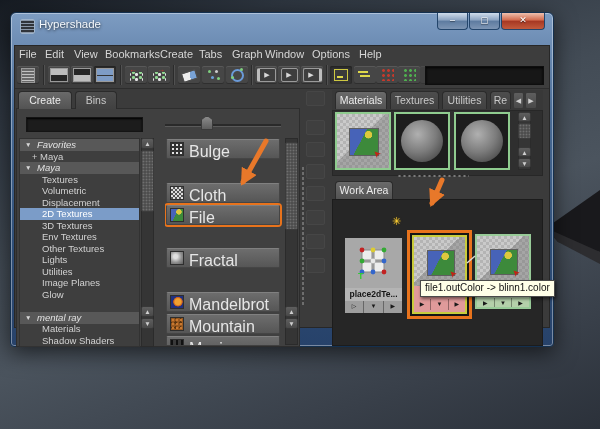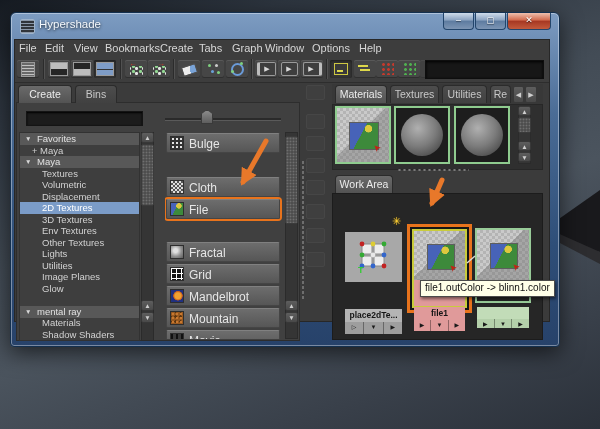--- a/index.html
+++ b/index.html
@@ -6,32 +6,32 @@
   .stage{position:relative;width:600px;height:429px;overflow:hidden;
     font-family:"Liberation Sans",sans-serif;
     background:linear-gradient(160deg,#161b22 0%,#2d353f 16%,#434c56 42%,#4b545e 58%,#39404a 82%,#2b313a 100%);}
   .abs{position:absolute;}
   svg{display:block;}
 
   
   .win{position:absolute;left:10px;top:12px;width:542px;height:333px;
     background:linear-gradient(#7d9cc2,#4a6c96 30%,#2e4e78 70%,#27426a);
     border:1px solid #14304f;border-radius:6px 6px 4px 4px;
-    box-shadow:0 6px 22px rgba(0,0,0,.6), inset 0 0 0 1px rgba(255,255,255,.38);z-index:2;padding-left:6px;}
+    box-shadow:0 6px 22px rgba(0,0,0,.6), inset 0 0 0 1px rgba(255,255,255,.38);z-index:2;}
   .titlebar{position:absolute;left:0;top:0;right:0;height:26px;}
   .appicon{position:absolute;left:9px;top:6px;width:13px;height:13px;background:#30343a;border:1px solid #9fb4cc;border-radius:2px;
     background-image:linear-gradient(#8a97a8 1px,transparent 1px);background-size:4px 3px;background-position:2px 3px;}
   .title{position:absolute;left:28px;top:5px;font-size:11.5px;color:#f4f8fc;text-shadow:0 1px 3px rgba(0,0,0,.8);}
   .winbtns{position:absolute;top:0;right:8px;display:flex;}
   .wbtn{width:29px;height:16px;margin-left:1px;border:1px solid #23456b;border-top:none;border-radius:0 0 4px 4px;
     background:linear-gradient(#cfdceb,#8aa2c0 45%,#5d7ba0 50%,#7d95b4);
     color:#fff;font-size:9px;text-align:center;line-height:14px;text-shadow:0 1px 1px rgba(0,0,0,.6);}
   .wbtn.close{width:42px;background:linear-gradient(#eec0ae,#d2694c 45%,#a63722 50%,#c25a3c);}
 
-  .client{position:absolute;left:3px;top:26px;width:536px;height:283px;background:#3b3b3b;border:1px solid #272727;box-sizing:border-box;}
+  .client{position:absolute;left:3px;top:32px;width:536px;height:283px;background:#3b3b3b;border:1px solid #272727;box-sizing:border-box;}
 
   
   .menubar{position:absolute;left:0;top:0;width:100%;height:17px;background:#3d3d3d;border-bottom:1px solid #313131;}
   .menu-item{position:absolute;top:2px;font-size:11px;color:#d6d6d6;}
   .toolbar{position:absolute;left:0;top:17px;width:100%;height:25px;background:#3d3d3d;border-bottom:1px solid #2d2d2d;}
   .tbtn{position:absolute;top:3px;width:22px;height:18px;background:#464646;border-radius:2px;
     box-shadow:inset 0 1px 0 #585858, inset 0 -1px 0 #2f2f2f;}
   .tbtn.pressed{background:#353535;box-shadow:inset 0 1px 3px #1c1c1c;}
   .tb-sep{position:absolute;top:2px;width:1px;height:20px;background:#2b2b2b;box-shadow:1px 0 0 #515151;}
   .tb-field{position:absolute;top:3px;left:410px;width:117px;height:17px;background:#171717;border:1px solid #0e0e0e;box-shadow:inset 0 1px 3px #000;}
@@ -63,40 +63,40 @@
   
   .tab{position:absolute;height:18px;border-radius:4px 4px 0 0;border:1px solid #2b2b2b;border-bottom:none;
     font-size:10.5px;color:#c8c8c8;text-align:center;line-height:17px;background:linear-gradient(#4d4d4d,#414141);box-sizing:border-box;}
   .tab.active{background:linear-gradient(#6a6a6a,#535353);color:#ececec;}
   .panelbody{position:absolute;background:#404040;border:1px solid #2d2d2d;box-sizing:border-box;}
   .filter{position:absolute;background:#1c1c1c;border:1px solid #141414;box-shadow:inset 0 1px 2px #000;}
 
   
   .treeclip{position:absolute;left:4px;top:92px;width:121px;height:209px;overflow:hidden;background:#3e3e3e;border:1px solid #323232;box-sizing:border-box;}
   .trow{position:absolute;left:0;width:121px;height:12px;font-size:9.5px;line-height:12px;color:#d2d2d2;}
-  .trow.group{background:#585858;color:#e2e2e2;}
+  .trow.group{background:#585858;color:#e2e2e2;font-style:italic;}
   .trow.selected{background:#7b9cc8;color:#ffffff;}
   .trow .tri{position:absolute;left:5px;top:0;font-size:6.5px;color:#d8d8d8;}
   .trow .plus{position:absolute;left:12px;top:0;font-size:9px;color:#cfcfcf;}
   .trow .lab-g{position:absolute;left:17px;} .trow .lab-i{position:absolute;left:22px;} .trow .lab-p{position:absolute;left:20px;}
 
   
   .strack{position:absolute;background:#353535;border:1px solid #2b2b2b;box-sizing:border-box;}
   .sthumb{position:absolute;background:#4e4e4e;border:1px solid #3b3b3b;border-radius:2px;box-sizing:border-box;
     background-image:radial-gradient(#6f6f6f .8px,transparent 1.1px);background-size:3px 3px;}
   .sbtn{position:absolute;background:linear-gradient(#5e5e5e,#494949);border:1px solid #383838;color:#cfcfcf;
     font-size:6.5px;text-align:center;line-height:9px;border-radius:2px;box-sizing:border-box;}
 
   
   .listclip{position:absolute;left:150px;top:92px;width:117px;height:207px;overflow:hidden;}
   .litem{position:absolute;left:1px;width:114px;height:20px;background:linear-gradient(#6d6d6d,#565656);
     border:1px solid #454545;border-top-color:#808080;border-radius:2px;box-sizing:border-box;}
   .litem.sel{box-shadow:0 0 0 2px #e8731c;}
   .lic{position:absolute;left:3px;top:2px;width:14px;height:14px;border:1px solid #2e2e2e;box-sizing:border-box;}
-  .llab{position:absolute;left:22px;top:3px;font-size:12px;color:#e6e6e6;}
+  .llab{position:absolute;left:22px;top:3px;font-size:16px;color:#e6e6e6;}
   .slider-track{position:absolute;background:#2a2a2a;box-shadow:0 1px 0 #5a5a5a;}
   .slider-handle{position:absolute;width:10px;height:12px;background:linear-gradient(#8a8a8a,#5e5e5e);border:1px solid #3a3a3a;
     clip-path:polygon(50% 0,100% 32%,100% 100%,0 100%,0 32%);}
 
   
   .ic-bulge{background:#323232;background-image:radial-gradient(#e4e4e4 1px,transparent 1.2px);background-size:4px 4px;}
   .ic-checker{background-color:#fff;background-image:linear-gradient(45deg,#000 25%,transparent 25%,transparent 75%,#000 75%),linear-gradient(45deg,#000 25%,transparent 25%,transparent 75%,#000 75%);background-size:8px 8px;background-position:0 0,4px 4px;}
   .ic-cloth{background-color:#ddd;background-image:linear-gradient(45deg,#555 25%,transparent 25%,transparent 75%,#555 75%),linear-gradient(45deg,#555 25%,transparent 25%,transparent 75%,#555 75%);background-size:4px 4px;background-position:0 0,2px 2px;}
   .ic-file{background-image:radial-gradient(circle at 66% 24%,#ddc83e 0 2.5px,rgba(0,0,0,0) 3px),linear-gradient(118deg,#4763b8 42%,#3d8a3b 42.5%);}
   .ic-fluid{background:linear-gradient(180deg,#eaf3f9,#9cc4e0 60%,#7aaed0);}
@@ -118,21 +118,21 @@
   .redcur{position:absolute;right:-3px;bottom:-4px;color:#c22316;font-size:9px;transform:rotate(-135deg);}
 
   .hdots{position:absolute;background-image:radial-gradient(#7a7a7a 1px,transparent 1.4px);background-size:5px 4px;}
   .vdots{position:absolute;background-image:radial-gradient(#6e6e6e 1px,transparent 1.4px);background-size:4px 5px;}
   .ghost{position:absolute;left:291px;width:17px;height:13px;border:1px solid #545454;background:#464646;opacity:.45;border-radius:2px;}
 
   
   .workcanvas{position:absolute;left:317px;top:153px;width:211px;height:147px;background:#262626;border:1px solid #1c1c1c;box-sizing:border-box;}
   .node{position:absolute;box-sizing:border-box;}
   .nswatch{position:relative;overflow:hidden;}
-  .nlabel{font-size:8.5px;font-weight:bold;color:#151515;text-align:center;line-height:13px;height:13px;overflow:hidden;margin-top:27px;}
+  .nlabel{font-size:8.5px;font-weight:bold;color:#151515;text-align:center;line-height:13px;height:13px;overflow:hidden;}
   .nctrl{height:12px;display:flex;}
   .nct{flex:1;font-size:6px;color:#1a1a1a;text-align:center;line-height:11px;border-right:1px solid rgba(0,0,0,.35);}
   .nct:last-child{border-right:none;}
   .node-sel{border:3px solid #e8731c;}
   .nblack{border:2px solid #151515;height:100%;box-sizing:border-box;}
   .nyellow{border:2px solid #c9cc3c;height:100%;box-sizing:border-box;background:#e09a9a;}
 
   .tooltip{position:absolute;left:420px;top:280px;height:15px;padding:0 4px;background:#ffffe8;border:1px solid #4a4a4a;
     color:#111;font-size:10px;line-height:14px;white-space:nowrap;z-index:8;box-shadow:1px 2px 3px rgba(0,0,0,.5);}
   .star{position:absolute;left:392px;top:215px;color:#ffd23a;font-size:11px;z-index:7;text-shadow:0 0 2px #7a5a00;}
@@ -333,24 +333,20 @@
             <div class="lic ic-cloth"></div>
             <span class="llab">Cloth</span>
           </div>
         <div class="litem sel" style="top:67px">
             <div class="lic ic-file"></div>
             <span class="llab">File</span>
           </div>
         <div class="litem" style="top:110px">
             <div class="lic ic-fractal"></div>
             <span class="llab">Fractal</span>
-          </div>
-        <div class="litem" style="top:132px">
-            <div class="lic ic-grid"></div>
-            <span class="llab">Grid</span>
           </div>
         <div class="litem" style="top:154px">
             <div class="lic ic-mandel"></div>
             <span class="llab">Mandelbrot</span>
           </div>
         <div class="litem" style="top:176px">
             <div class="lic ic-mountain"></div>
             <span class="llab">Mountain</span>
           </div>
         <div class="litem" style="top:198px">

